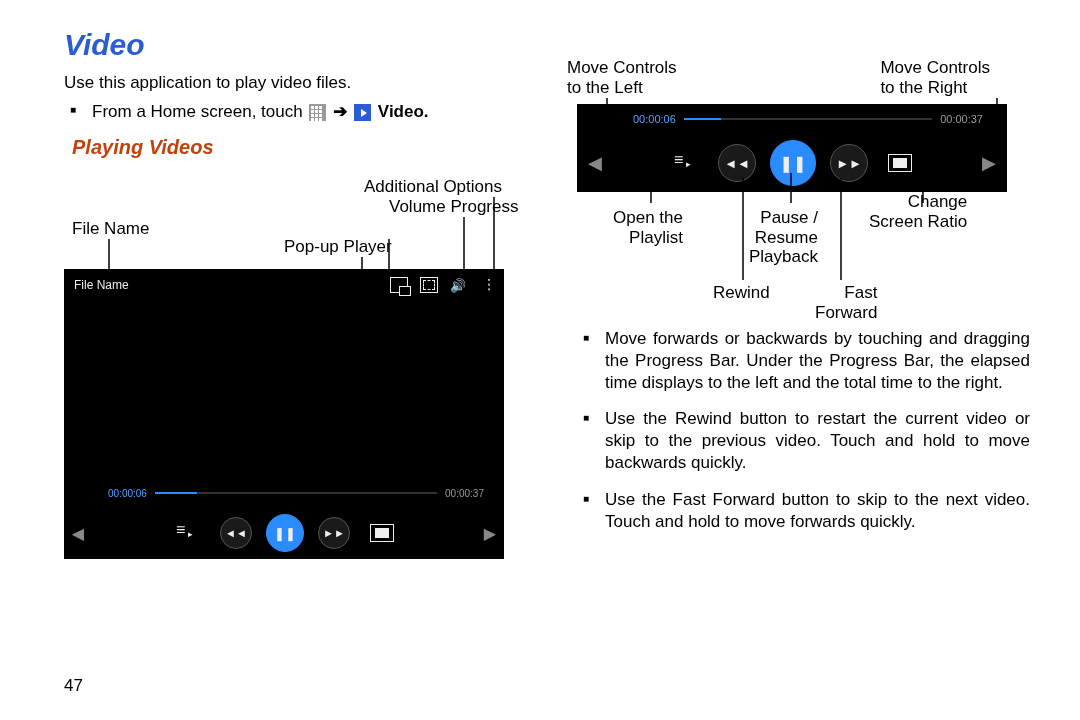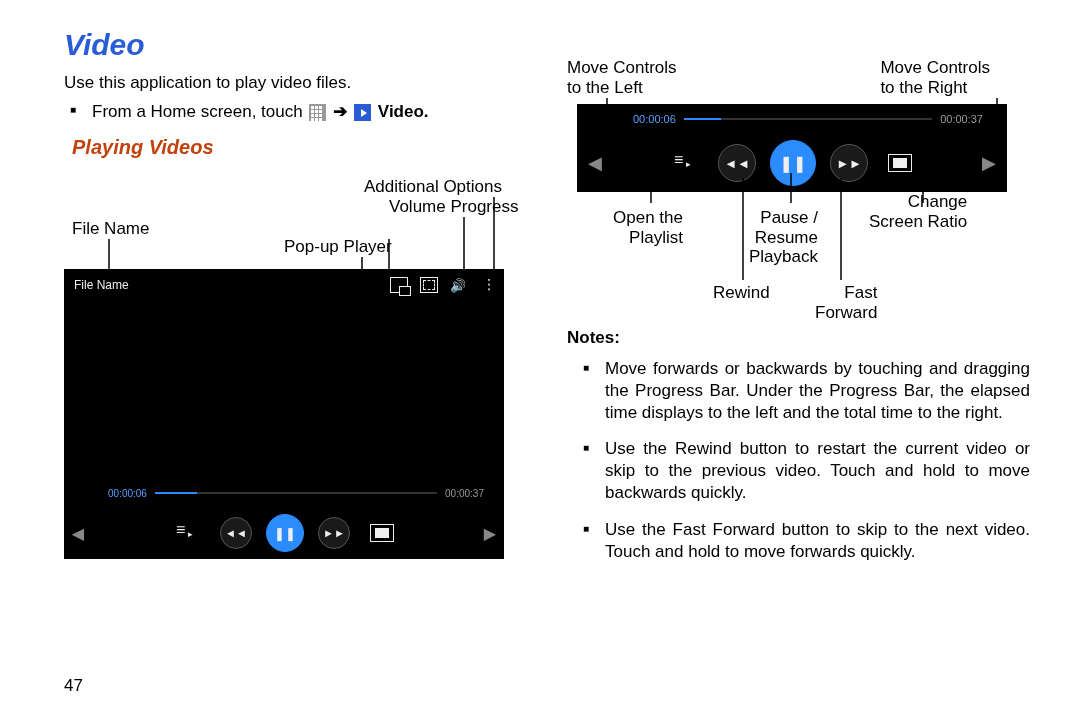--- a/index.html
+++ b/index.html
@@ -188,21 +188,20 @@
       <line x1="274" y1="252" x2="274" y2="150" stroke="#000" stroke-width="1.5"></line>
     </svg>
 
     <div class="r-lbl r-op">Open the<br>Playlist</div>
     <div class="r-lbl r-pr">Pause /<br>Resume<br>Playback</div>
     <div class="r-lbl r-cs">Change<br>Screen Ratio</div>
     <div class="r-lbl r-rw">Rewind</div>
     <div class="r-lbl r-ff">Fast<br>Forward</div>
 
     <div class="notes">
-      <div class="notes-h">Notes:</div>
       <div class="note-item">Move forwards or backwards by touching and dragging the Progress Bar. Under the Progress Bar, the elapsed time displays to the left and the total time to the right.</div>
       <div class="note-item">Use the Rewind button to restart the current video or skip to the previous video. Touch and hold to move backwards quickly.</div>
       <div class="note-item">Use the Fast Forward button to skip to the next video. Touch and hold to move forwards quickly.</div>
     </div>
   </div>
 
   <div class="pagenum">47</div>
 </div>
 
 </body></html>

